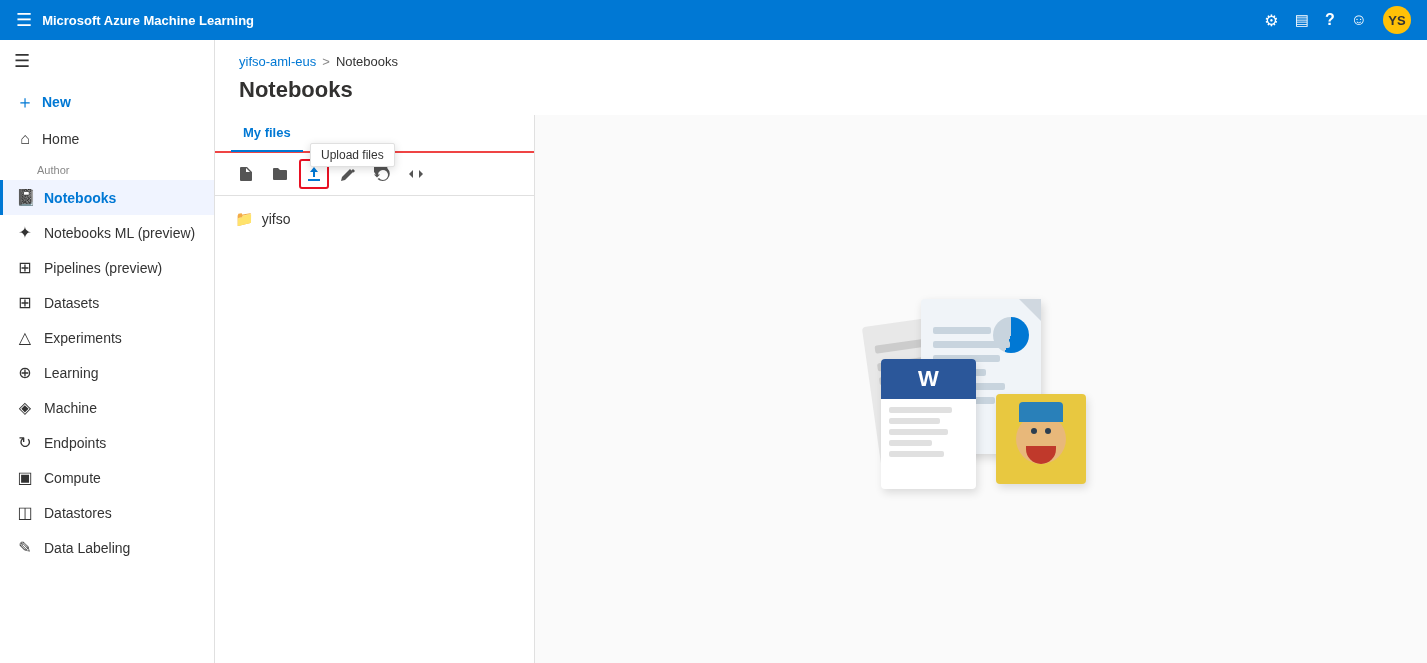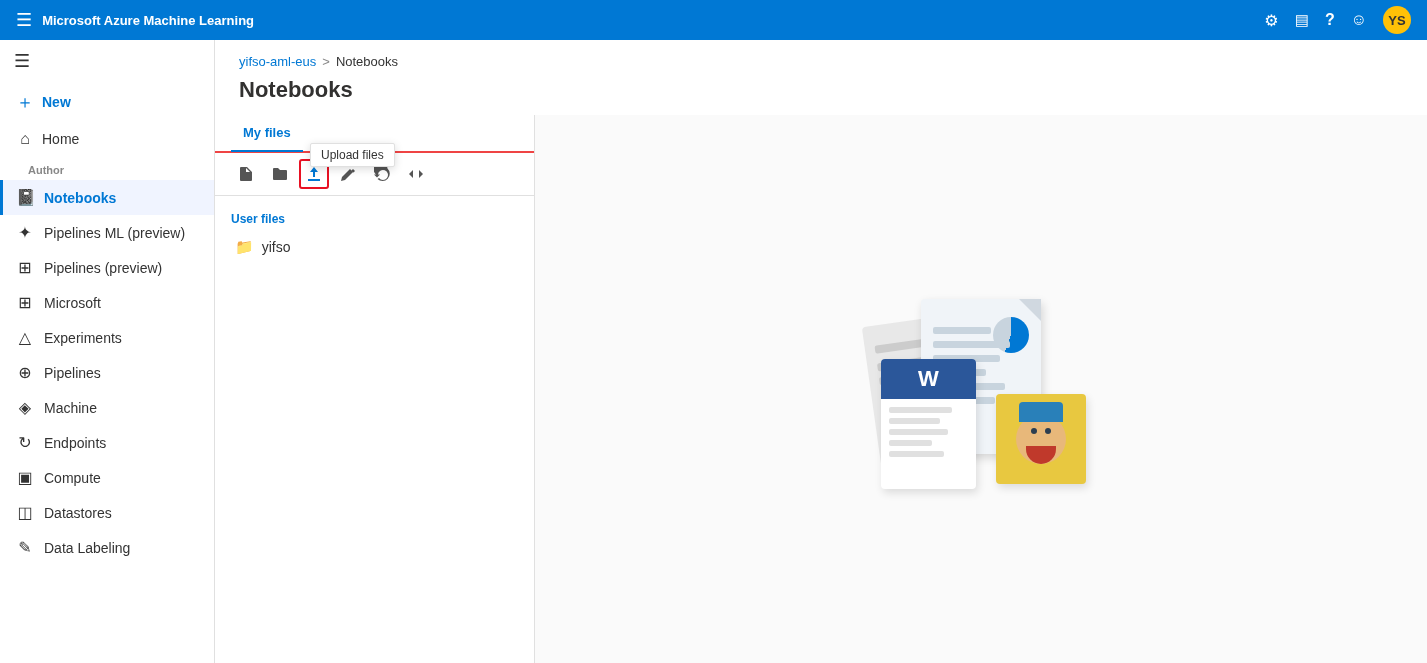--- a/index.html
+++ b/index.html
@@ -57,22 +57,23 @@
     .sidebar-home {
       display: flex; align-items: center; gap: 8px;
       padding: 8px 16px;
       cursor: pointer;
       color: #333;
     }
     .sidebar-section-label {
       padding: 8px 28px 4px;
       font-size: 11px;
       color: #888;
-      font-weight: 700;
+      font-weight: 400;
       text-transform: none;
+      margin-left: 9px;
     }
     .sidebar-item {
       display: flex; align-items: center; gap: 10px;
       padding: 8px 16px;
       cursor: pointer;
       color: #333;
       border-radius: 0;
     }
     .sidebar-item.active {
       background: #f0f4ff;
@@ -391,42 +392,42 @@
 
     <div class="sidebar-section-label">Author</div>
 
     <div class="sidebar-item active">
       <span class="sidebar-item-icon">📓</span>
       <span>Notebooks</span>
     </div>
 
     <div class="sidebar-item">
       <span class="sidebar-item-icon">✦</span>
-      <span>Pipelines ML (preview)</span>
+      <span>Notebooks ML (preview)</span>
     </div>
 
     <div class="sidebar-item">
       <span class="sidebar-item-icon">⊞</span>
       <span>Pipelines (preview)</span>
     </div>
 
 
     <div class="sidebar-item">
       <span class="sidebar-item-icon">⊞</span>
-      <span>Microsoft</span>
+      <span>Datasets</span>
     </div>
 
     <div class="sidebar-item">
       <span class="sidebar-item-icon">△</span>
       <span>Experiments</span>
     </div>
 
     <div class="sidebar-item">
       <span class="sidebar-item-icon">⊕</span>
-      <span>Pipelines</span>
+      <span>Learning</span>
     </div>
 
     <div class="sidebar-item">
       <span class="sidebar-item-icon">◈</span>
       <span>Machine</span>
     </div>
 
     <div class="sidebar-item">
       <span class="sidebar-item-icon">↻</span>
       <span>Endpoints</span>
@@ -502,21 +503,20 @@
           </button>
 
           <button class="toolbar-btn" title="Collapse">
             <svg width="16" height="16" viewBox="0 0 16 16" fill="currentColor">
               <path d="M5 4l-4 4 4 4V4zm6 0v8l4-4-4-4z"></path>
             </svg>
           </button>
         </div>
 
         <div class="file-list">
-          <div class="file-section-label">User files</div>
           <div class="file-item">
             <span class="file-icon">📁</span>
             <span>yifso</span>
           </div>
         </div>
       </div>
 
       <div class="right-panel">
         <div class="explorer-illustration">
 

